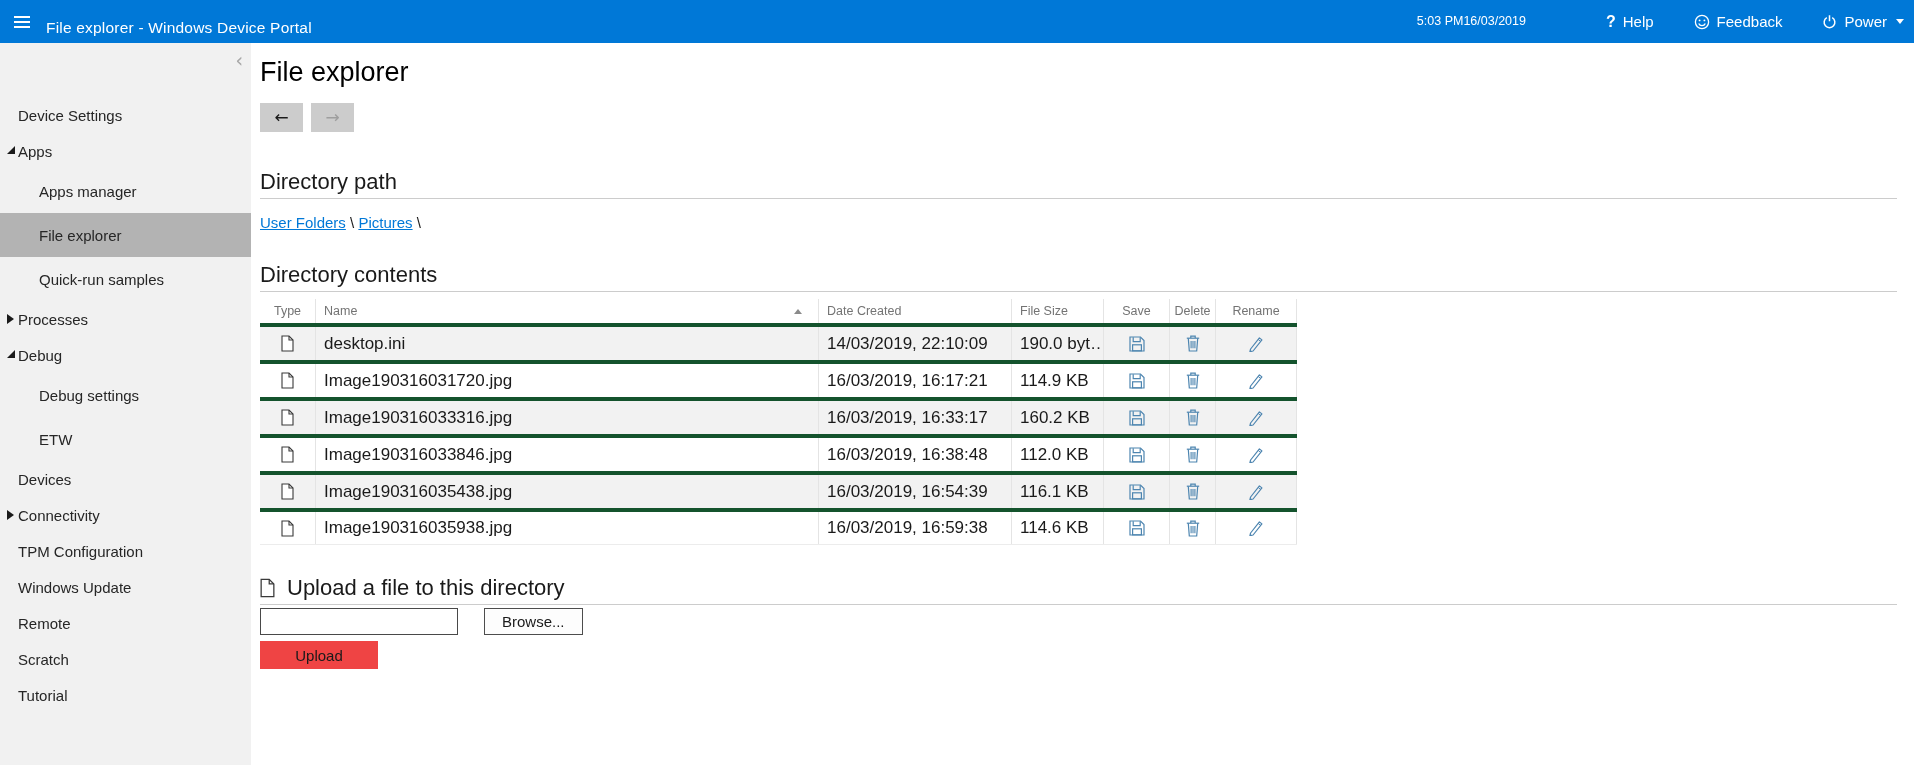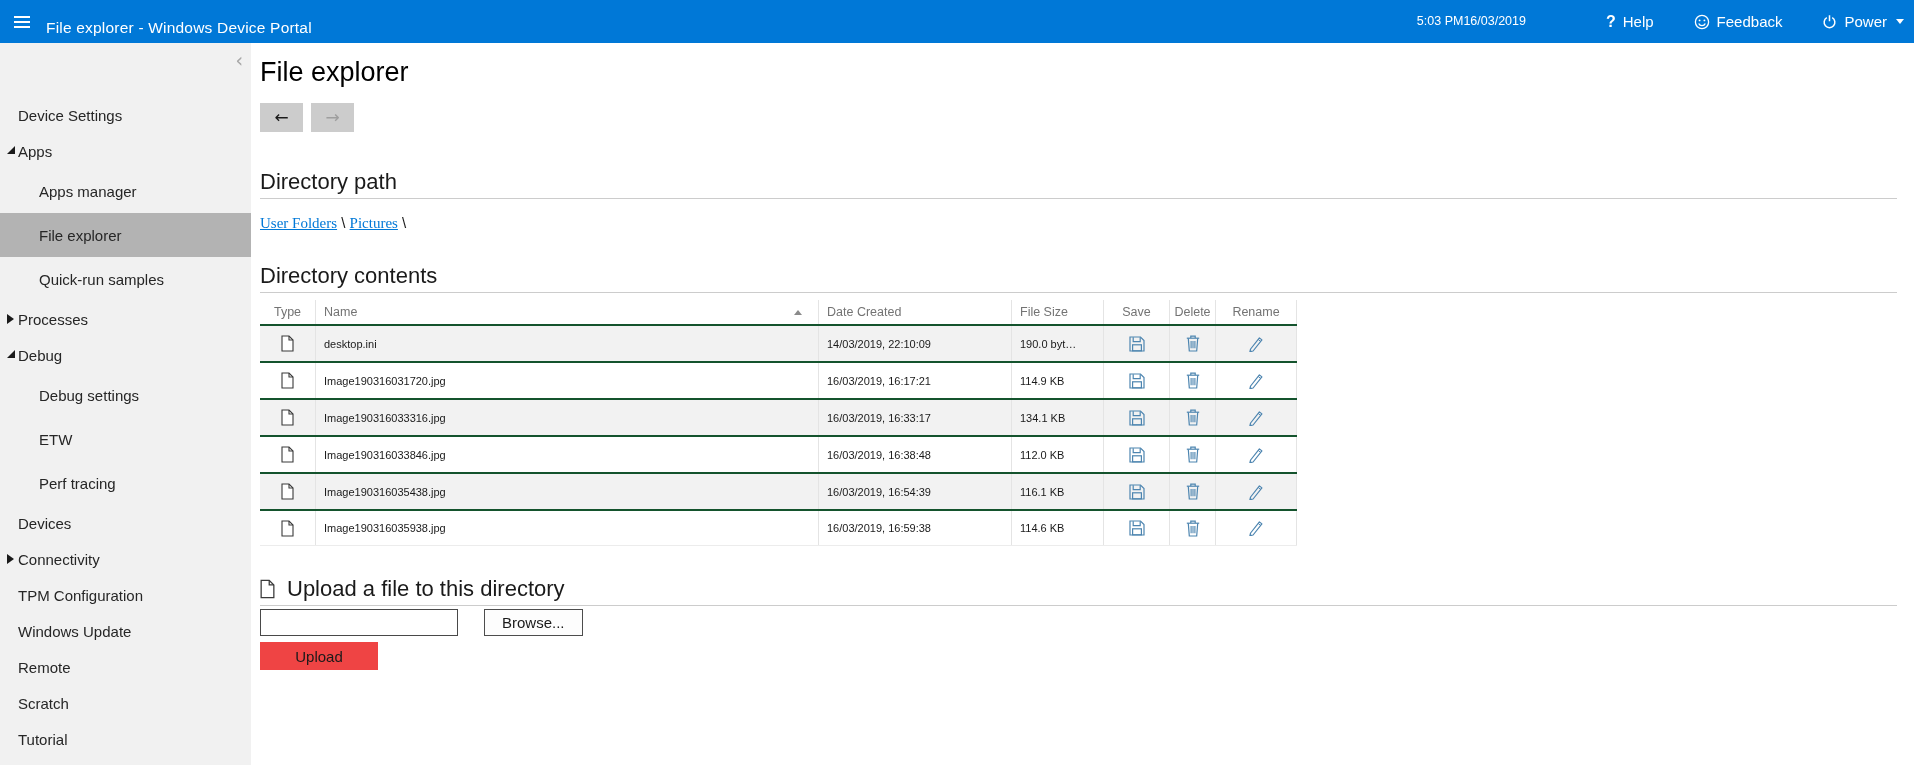--- a/index.html
+++ b/index.html
@@ -48,29 +48,29 @@
   .nav-btns { display: flex; gap: 8px; margin-top: 16px; }
   .nav-btn { width: 43px; height: 29px; background: #cccccc; border: none; font-size: 17px; line-height: 29px; text-align: center; cursor: pointer; color: #1a1a1a; font-family: "DejaVu Sans", sans-serif; }
   .nav-btn.disabled { color: #9e9e9e; cursor: default; }
 
   .section-heading { font-size: 22px; font-weight: 300; color: #1a1a1a; padding-bottom: 3px; border-bottom: 1px solid #cccccc; line-height: 26px; }
   .sh-path { margin-top: 37px; }
   .sh-contents { margin-top: 31px; }
   .sh-upload { margin-top: 30px; display: flex; align-items: center; gap: 12px; }
 
   .breadcrumb { margin-top: 15px; font-size: 15px; color: #1a1a1a; }
-  .crumb-link { color: #0078d7; text-decoration: underline; cursor: pointer; font-family: Liberation Serif, serif; }
+  .crumb-link { color: #0078d7; text-decoration: underline; cursor: pointer; }
   .crumb-sep { color: #1a1a1a; }
 
   
   .dir-table { width: 1037px; margin-top: 7px; }
   .t-row { display: grid; grid-template-columns: 56px 503px 193px 92px 66px 46px 81px; align-items: stretch; }
   .t-head { height: 24px; }
   .t-head .cell { font-size: 12.5px; color: #737373; display: flex; align-items: center; }
-  .t-body .t-row { height: 37px; font-size: 11px; border-top: 2px solid #14532d; }
+  .t-body .t-row { height: 37px; font-size: 17px; border-top: 4px solid #14532d; }
   .t-body .t-row:last-child { border-bottom: 1px solid #ececec; }
   .t-body .t-row.alt { background: #f2f2f2; }
   .cell { padding: 0 8px; display: flex; align-items: center; border-right: 1px solid #e4e4e4; overflow: hidden; white-space: nowrap; }
   .cell.center { justify-content: center; }
   .cell.name-head { justify-content: space-between; }
   .sort-arrow { width: 0; height: 0; border-left: 4px solid transparent; border-right: 4px solid transparent; border-bottom: 5px solid #8a8a8a; margin-right: 8px; }
   .action-btn { display: inline-flex; align-items: center; justify-content: center; cursor: pointer; width: 24px; height: 24px; }
   .file-glyph { display: inline-flex; }
   .upload-row { display: flex; align-items: center; gap: 26px; margin-top: 3px; }
   .upload-input { width: 198px; height: 27px; border: 1px solid #494949; background: #fff; font-size: 14px; padding: 0 6px; font-family: "Liberation Sans", sans-serif; }
@@ -148,23 +148,20 @@
         <div class="side-item top">
           <span class="tri expanded"></span>
           <span>Debug</span>
         </div>
         <div class="side-item sub">
           <span>Debug settings</span>
         </div>
         <div class="side-item sub">
           <span>ETW</span>
         </div>
-        <div class="side-item sub">
-          <span>Perf tracing</span>
-        </div>
         <div class="side-item top">
           <span>Devices</span>
         </div>
         <div class="side-item top">
           <span class="tri collapsed"></span>
           <span>Connectivity</span>
         </div>
         <div class="side-item top">
           <span>TPM Configuration</span>
         </div>
@@ -306,21 +303,21 @@
             <div class="cell center">
               <span class="file-glyph">
                 <svg width="13" height="17" viewBox="0 0 13 17">
                   <path d="M1 1 h7 l4 4 v11 h-11 z" fill="#fff" stroke="#3a3a3a" stroke-width="1.1"></path>
                   <path d="M8 1 v4 h4" fill="none" stroke="#3a3a3a" stroke-width="1.1"></path>
                 </svg>
               </span>
             </div>
             <div class="cell">Image190316033316.jpg</div>
             <div class="cell">16/03/2019, 16:33:17</div>
-            <div class="cell">134.1 KB</div>
+            <div class="cell">160.2 KB</div>
             <div class="cell center">
               <span class="action-btn">
                 <svg width="16" height="16" viewBox="0 0 16 16">
                   <path d="M1 1 h10.5 l3.5 3.5 V15 H1 Z" fill="none" stroke="#4d85b0" stroke-width="1.2"></path>
                   <path d="M4.2 1.3 V5.6 H11.2 V1.3" fill="none" stroke="#4d85b0" stroke-width="1.2"></path>
                   <rect x="3.6" y="8.8" width="8.8" height="6" fill="none" stroke="#4d85b0" stroke-width="1.2"></rect>
                 </svg>
               </span>
             </div>
             <div class="cell center">

